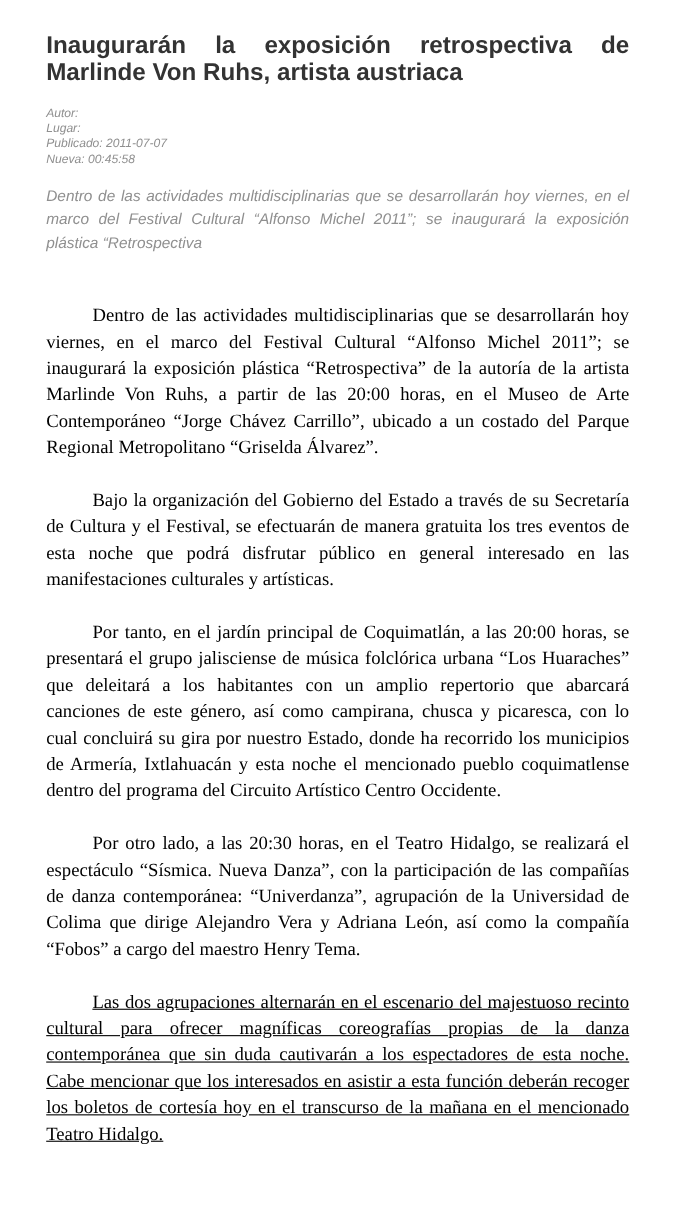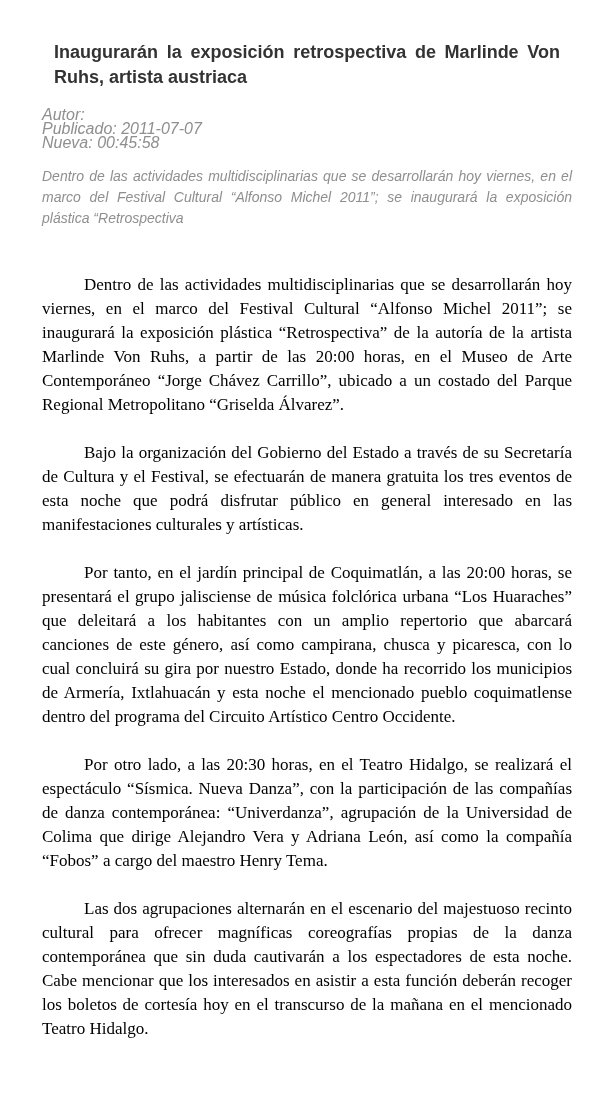--- a/index.html
+++ b/index.html
@@ -11,33 +11,33 @@
     width: 614px;
     min-height: 1101px;
     position: relative;
   }
   .page {
     padding: 28px 42px 40px 42px;
     box-sizing: border-box;
     width: 614px;
   }
   .article-title {
-    margin: 12px;
+    margin: 0;
     font-family: "Liberation Sans", sans-serif;
     font-weight: bold;
-    font-size: 18px;
+    font-size: 22px;
     line-height: 25px;
     color: #333333;
     text-align: justify;
   }
   .article-meta {
     margin-top: 18px;
     font-family: "Liberation Sans", sans-serif;
     font-style: italic;
-    font-size: 16px;
+    font-size: 11px;
     line-height: 14px;
     color: #8f8f8f;
   }
   .article-lede {
     margin: 16px 0 0 0;
     font-family: "Liberation Sans", sans-serif;
     font-style: italic;
     font-size: 14px;
     line-height: 21px;
     color: #8f8f8f;
@@ -50,31 +50,33 @@
     margin: 0 0 24px 0;
     font-family: "Liberation Serif", serif;
     font-size: 17px;
     line-height: 24px;
     color: #000000;
     text-align: justify;
     text-indent: 42px;
   }
   .article-body p:last-child {
     margin-bottom: 16px;
+    text-decoration: underline;
   }
 </style>
 </head>
 <body>
 
 <div class="page">
 
   <h1 class="article-title">Inaugurarán la exposición retrospectiva de Marlinde Von Ruhs, artista austriaca</h1>
 
   <div class="article-meta">
     <div>Autor:</div>
+    <div>Lugar:</div>
     <div>Publicado: 2011-07-07</div>
     <div>Nueva: 00:45:58</div>
   </div>
 
   <p class="article-lede">Dentro de las actividades multidisciplinarias que se desarrollarán hoy viernes, en el marco del Festival Cultural “Alfonso Michel 2011”; se inaugurará la exposición plástica “Retrospectiva</p>
 
   <div class="article-body">
     <p>Dentro de las actividades multidisciplinarias que se desarrollarán hoy viernes, en el marco del Festival Cultural “Alfonso Michel 2011”; se inaugurará la exposición plástica “Retrospectiva” de la autoría de la artista Marlinde Von Ruhs, a partir de las 20:00 horas, en el Museo de Arte Contemporáneo “Jorge Chávez Carrillo”, ubicado a un costado del Parque Regional Metropolitano “Griselda Álvarez”.</p>
     <p>Bajo la organización del Gobierno del Estado a través de su Secretaría de Cultura y el Festival, se efectuarán de manera gratuita los tres eventos de esta noche que podrá disfrutar público en general interesado en las manifestaciones culturales y artísticas.</p>
     <p>Por tanto, en el jardín principal de Coquimatlán, a las 20:00 horas, se presentará el grupo jalisciense de música folclórica urbana “Los Huaraches” que deleitará a los habitantes con un amplio repertorio que abarcará canciones de este género, así como campirana, chusca y picaresca, con lo cual concluirá su gira por nuestro Estado, donde ha recorrido los municipios de Armería, Ixtlahuacán y esta noche el mencionado pueblo coquimatlense dentro del programa del Circuito Artístico Centro Occidente.</p>

